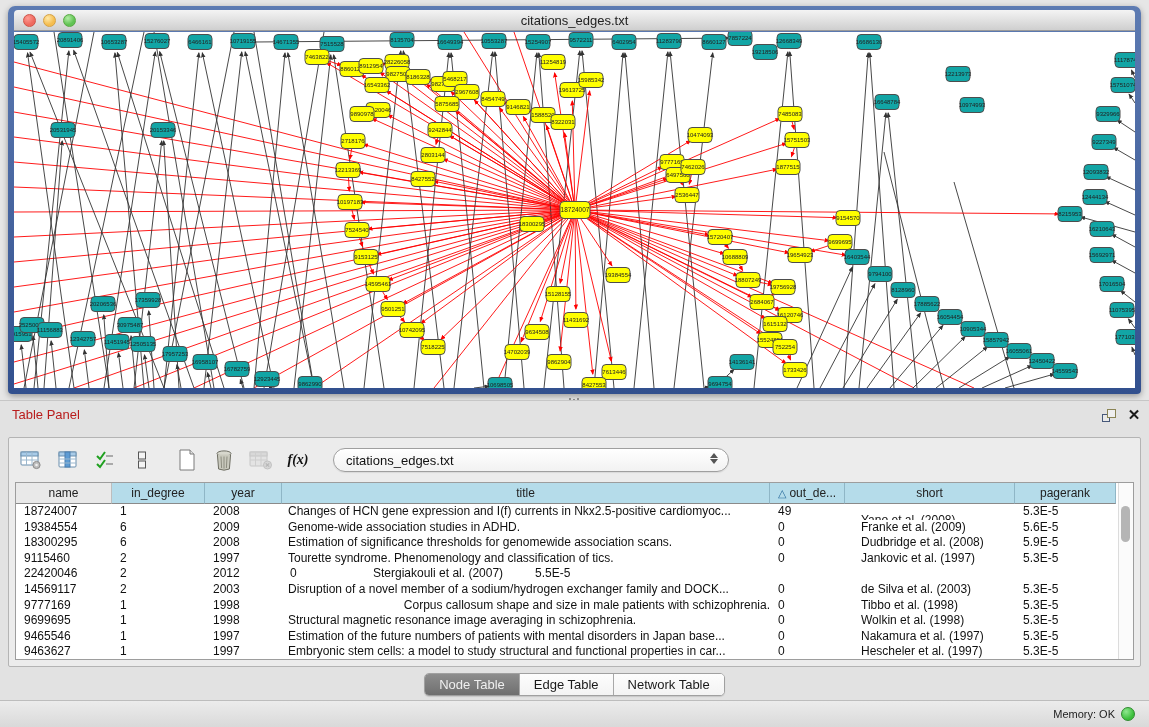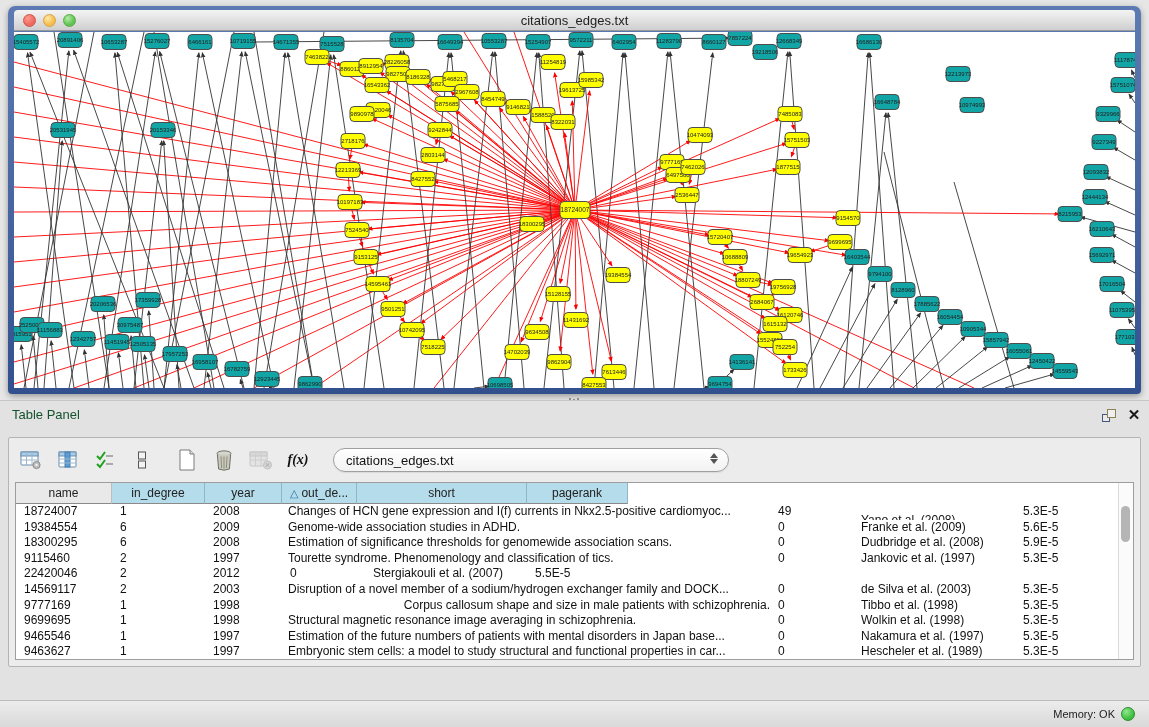--- a/index.html
+++ b/index.html
@@ -48,21 +48,21 @@
                radial-gradient(circle 1.2px at 7px 3px,#8a8a8a 60%,transparent 61%),
                radial-gradient(circle 1.2px at 11px 2px,#8a8a8a 60%,transparent 61%);
   }
 
   
   .table-panel{
     position:absolute; left:0; top:400px; width:1149px; height:300px;
     background:#e2e2e2; border-top:1px solid #c6c6c6;
   }
   .panel-title{
-    position:absolute; left:12px; top:6px; font-size:13px; color:#14532d;
+    position:absolute; left:12px; top:6px; font-size:13px; color:#b91c1c;
   }
   .panel-float{
     position:absolute; right:32px; top:8px; width:15px; height:15px; cursor:pointer;
   }
   .panel-float .sq-back{
     position:absolute; left:0; top:5px; width:8px; height:8px; border:1.5px solid #46587a;
     background:#e9e9e9;
   }
   .panel-float .sq-front{
     position:absolute; left:5px; top:0px; width:9px; height:9px; border:1.5px solid #8a8455;
@@ -985,20 +985,21 @@
           </span>
       </div>
     </div>
 
     <div class="table-region">
       <div class="tbl">
         <div class="tbl-header" id="tblHeader">
             <div class="th gray" style="width: 96px;"><span>name</span></div>
             <div class="th" style="width: 93px;"><span>in_degree</span></div>
             <div class="th" style="width: 77px;"><span>year</span></div>
+            <div class="th" style="width: 488px;"><span>title</span></div>
             <div class="th" style="width: 75px;"><span class="sort-tri">△</span><span>out_de...</span></div>
             <div class="th" style="width: 170px;"><span>short</span></div>
             <div class="th" style="width: 101px;"><span>pagerank</span></div>
           </div>
         <div id="tblBody">
             <div class="tbl-row">
               <div class="td" style="width: 96px;">18724007</div>
               <div class="td" style="width: 93px;">1</div>
               <div class="td" style="width: 77px;">2008</div>
               <div class="td title-cell" style="width: 488px;">Changes of HCN gene expression and I(f) currents in Nkx2.5-positive cardiomyoc...</div>
@@ -1076,29 +1077,36 @@
               <div class="td" style="width: 75px;">0</div>
               <div class="td short-cell" style="width: 170px;">Nakamura et al. (1997)</div>
               <div class="td" style="width: 101px;">5.3E-5</div>
             </div>
             <div class="tbl-row">
               <div class="td" style="width: 96px;">9463627</div>
               <div class="td" style="width: 93px;">1</div>
               <div class="td" style="width: 77px;">1997</div>
               <div class="td title-cell" style="width: 488px;">Embryonic stem cells: a model to study structural and functional properties in car...</div>
               <div class="td" style="width: 75px;">0</div>
-              <div class="td short-cell" style="width: 170px;">Hescheler et al. (1989)</div>
+              <div class="td short-cell" style="width: 170px;">Hescheler et al. (1997)</div>
               <div class="td" style="width: 101px;">5.3E-5</div>
             </div>
           </div>
       </div>
       <div class="vscroll">
         <div class="vthumb"></div>
       </div>
     </div>
   </div>
 
+  <div class="tabbar">
+    <div class="seg" id="tabSeg">
+        <div class="tab active">Node Table</div>
+        <div class="tab">Edge Table</div>
+        <div class="tab">Network Table</div>
+      </div>
+  </div>
 </div>
 
 <div class="statusbar">
   <span class="mem-label">Memory: OK</span>
   <span class="mem-led"></span>
 </div>
 
 </body></html>

